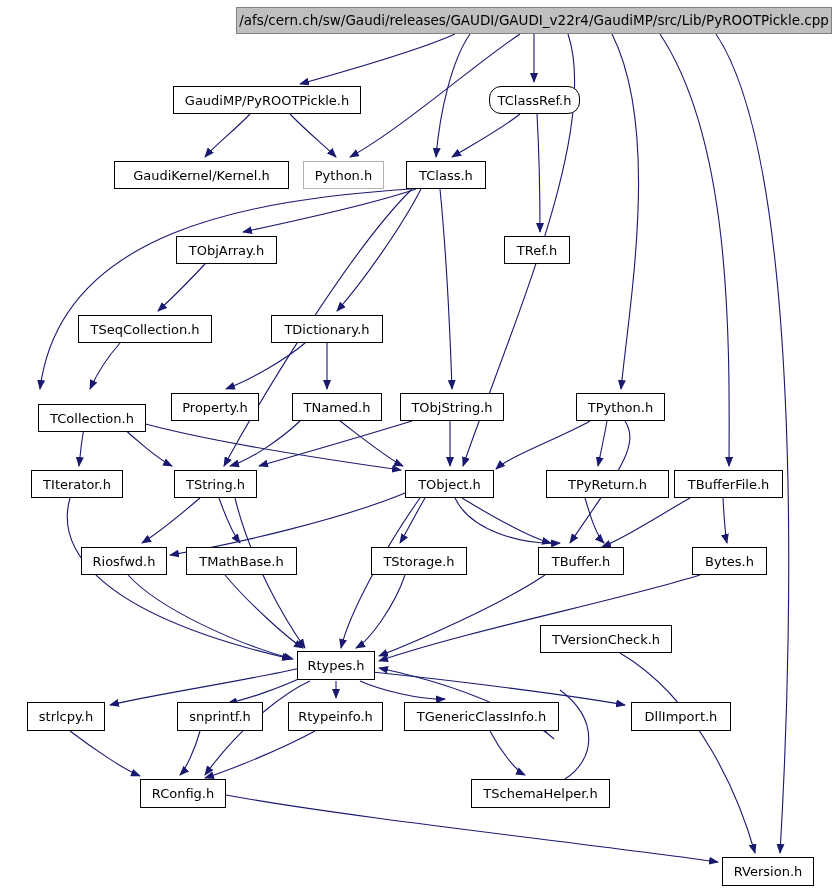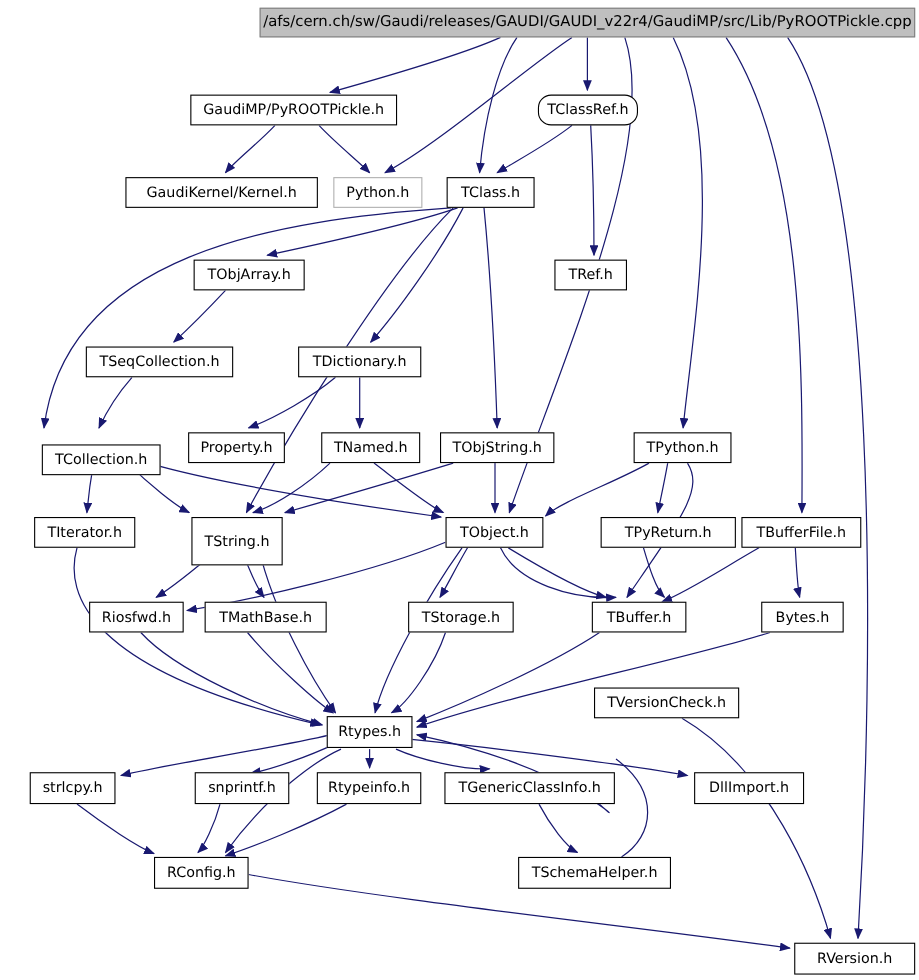--- a/index.html
+++ b/index.html
@@ -198,21 +198,21 @@
       </div>
       <div class="node" style="left: 400px; top: 393px; width: 104px; height: 28px;">
         <span class="node-label">TObjString.h</span>
       </div>
       <div class="node" style="left: 576px; top: 393px; width: 89px; height: 28px;">
         <span class="node-label">TPython.h</span>
       </div>
       <div class="node" style="left: 31px; top: 470px; width: 92px; height: 28px;">
         <span class="node-label">TIterator.h</span>
       </div>
-      <div class="node" style="left: 174px; top: 470px; width: 83px; height: 44px;">
+      <div class="node" style="left: 174px; top: 470px; width: 83px; height: 28px;">
         <span class="node-label">TString.h</span>
       </div>
       <div class="node" style="left: 405px; top: 470px; width: 89px; height: 28px;">
         <span class="node-label">TObject.h</span>
       </div>
       <div class="node" style="left: 546px; top: 470px; width: 123px; height: 28px;">
         <span class="node-label">TPyReturn.h</span>
       </div>
       <div class="node" style="left: 674px; top: 470px; width: 109px; height: 28px;">
         <span class="node-label">TBufferFile.h</span>
@@ -252,17 +252,17 @@
       </div>
       <div class="node" style="left: 631px; top: 702px; width: 100px; height: 29px;">
         <span class="node-label">DllImport.h</span>
       </div>
       <div class="node" style="left: 140px; top: 779px; width: 86px; height: 29px;">
         <span class="node-label">RConfig.h</span>
       </div>
       <div class="node" style="left: 471px; top: 779px; width: 139px; height: 29px;">
         <span class="node-label">TSchemaHelper.h</span>
       </div>
-      <div class="node" style="left: 722px; top: 857px; width: 110px; height: 29px;">
+      <div class="node" style="left: 722px; top: 857px; width: 92px; height: 29px;">
         <span class="node-label">RVersion.h</span>
       </div>
     </div>
 </div>
 
 </body></html>

